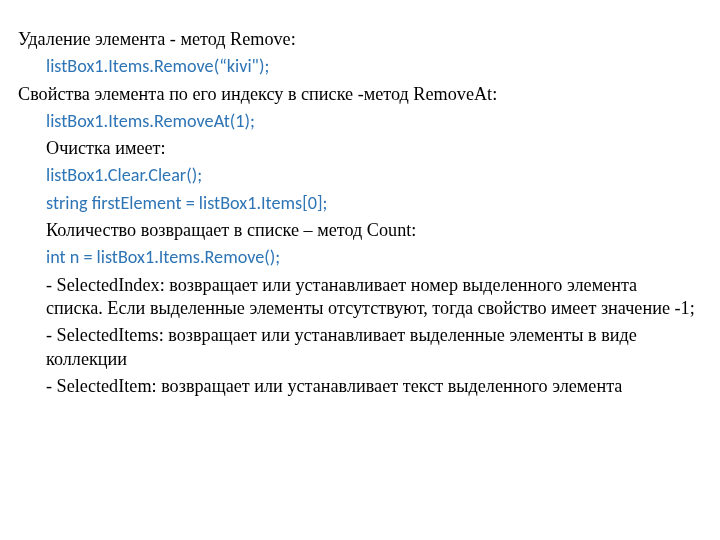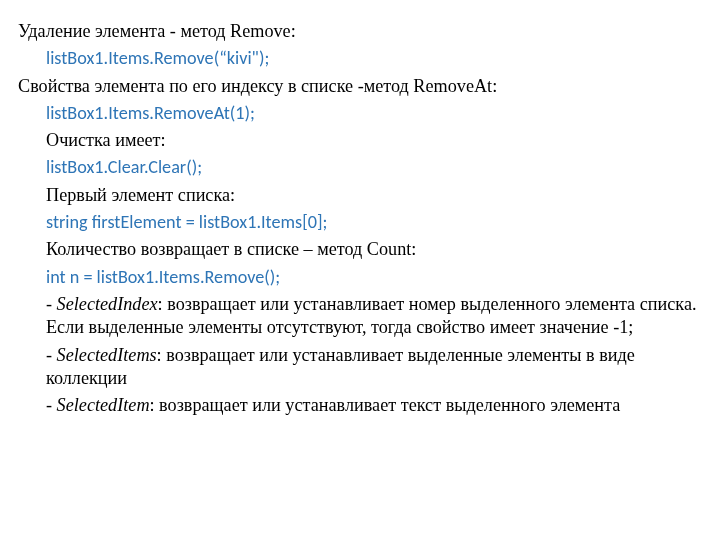--- a/index.html
+++ b/index.html
@@ -9,50 +9,49 @@
     height: 540px;
     background: #ffffff;
     font-family: "Times New Roman", Times, serif;
     font-size: 18.2px;
     line-height: 1.28;
     color: #000000;
   }
   .slide {
     box-sizing: border-box;
     padding: 20px 22px 10px 18px;
+    margin-top: 8px;
   }
   p {
     margin: 0 0 4px 0;
   }
   .indent {
     padding-left: 28px;
   }
   .code {
     font-family: Calibri, Arial, sans-serif;
     color: #2E75B6;
   }
   .kw {
-    font-style: italic;
   }
 </style>
 </head>
 <body>
 
 <div class="slide">
 
   <p>Удаление элемента - метод Remove:</p>
   <p class="indent code">listBox1.Items.Remove(“kivi");</p>
 
   <p>Свойства элемента по его индексу в списке -метод RemoveAt:</p>
   <p class="indent code">listBox1.Items.RemoveAt(1);</p>
 
   <p class="indent">Очистка имеет:</p>
   <p class="indent code">listBox1.Clear.Clear();</p>
 
-  <p class="indent">Первый элемент списка:</p>
   <p class="indent code">string firstElement = listBox1.Items[0];</p>
 
   <p class="indent">Количество возвращает в списке – метод Count:</p>
   <p class="indent code">int n = listBox1.Items.Remove();</p>
 
 
   <p class="indent">
     <span> - </span><span class="kw">SelectedIndex</span><span>: возвращает или устанавливает номер выделенного элемента списка. Если выделенные элементы отсутствуют, тогда свойство имеет значение -1;</span>
   </p>
 

